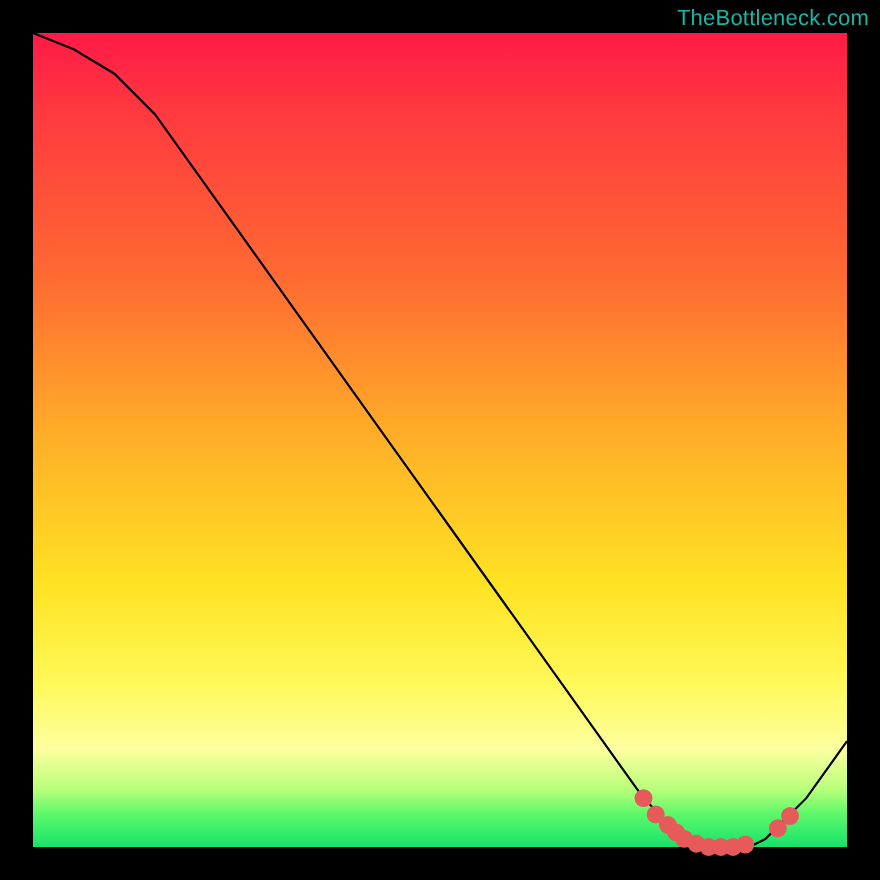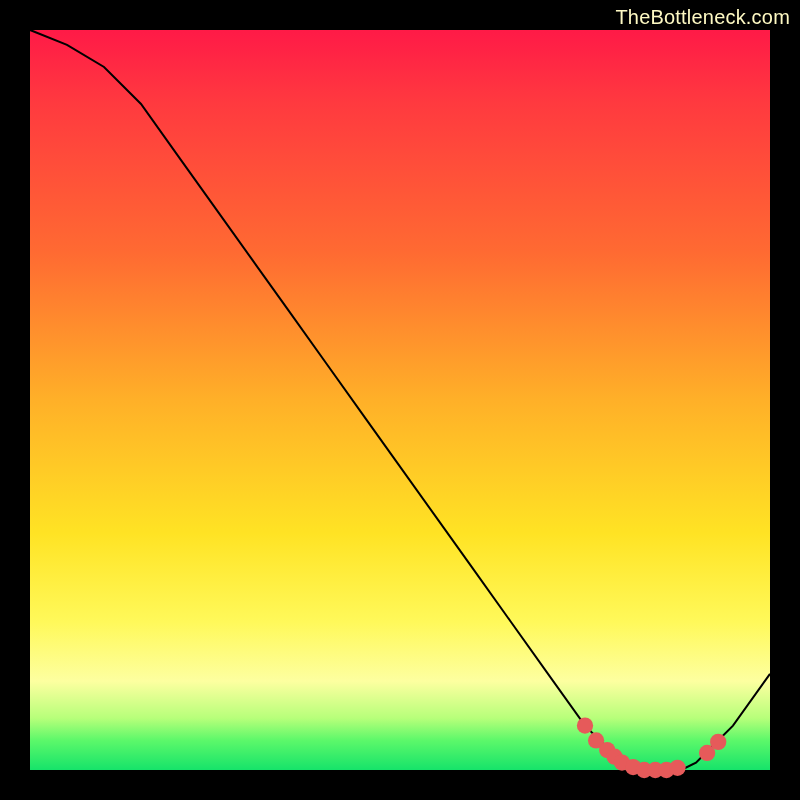--- a/index.html
+++ b/index.html
@@ -43,21 +43,21 @@
     left: 0;
     top: 0;
     width: 100%;
     height: 100%;
     overflow: visible;
   }
   .watermark {
     position: absolute;
     top: 6px;
     right: 10px;
-    color: #fef9c3;
+    color: #14b8a6;
     font-size: 20px;
     letter-spacing: 0.2px;
     user-select: none;
   }
 </style>
 </head>
 <body>
 
 <div class="stage">
   <div class="watermark">TheBottleneck.com</div>

